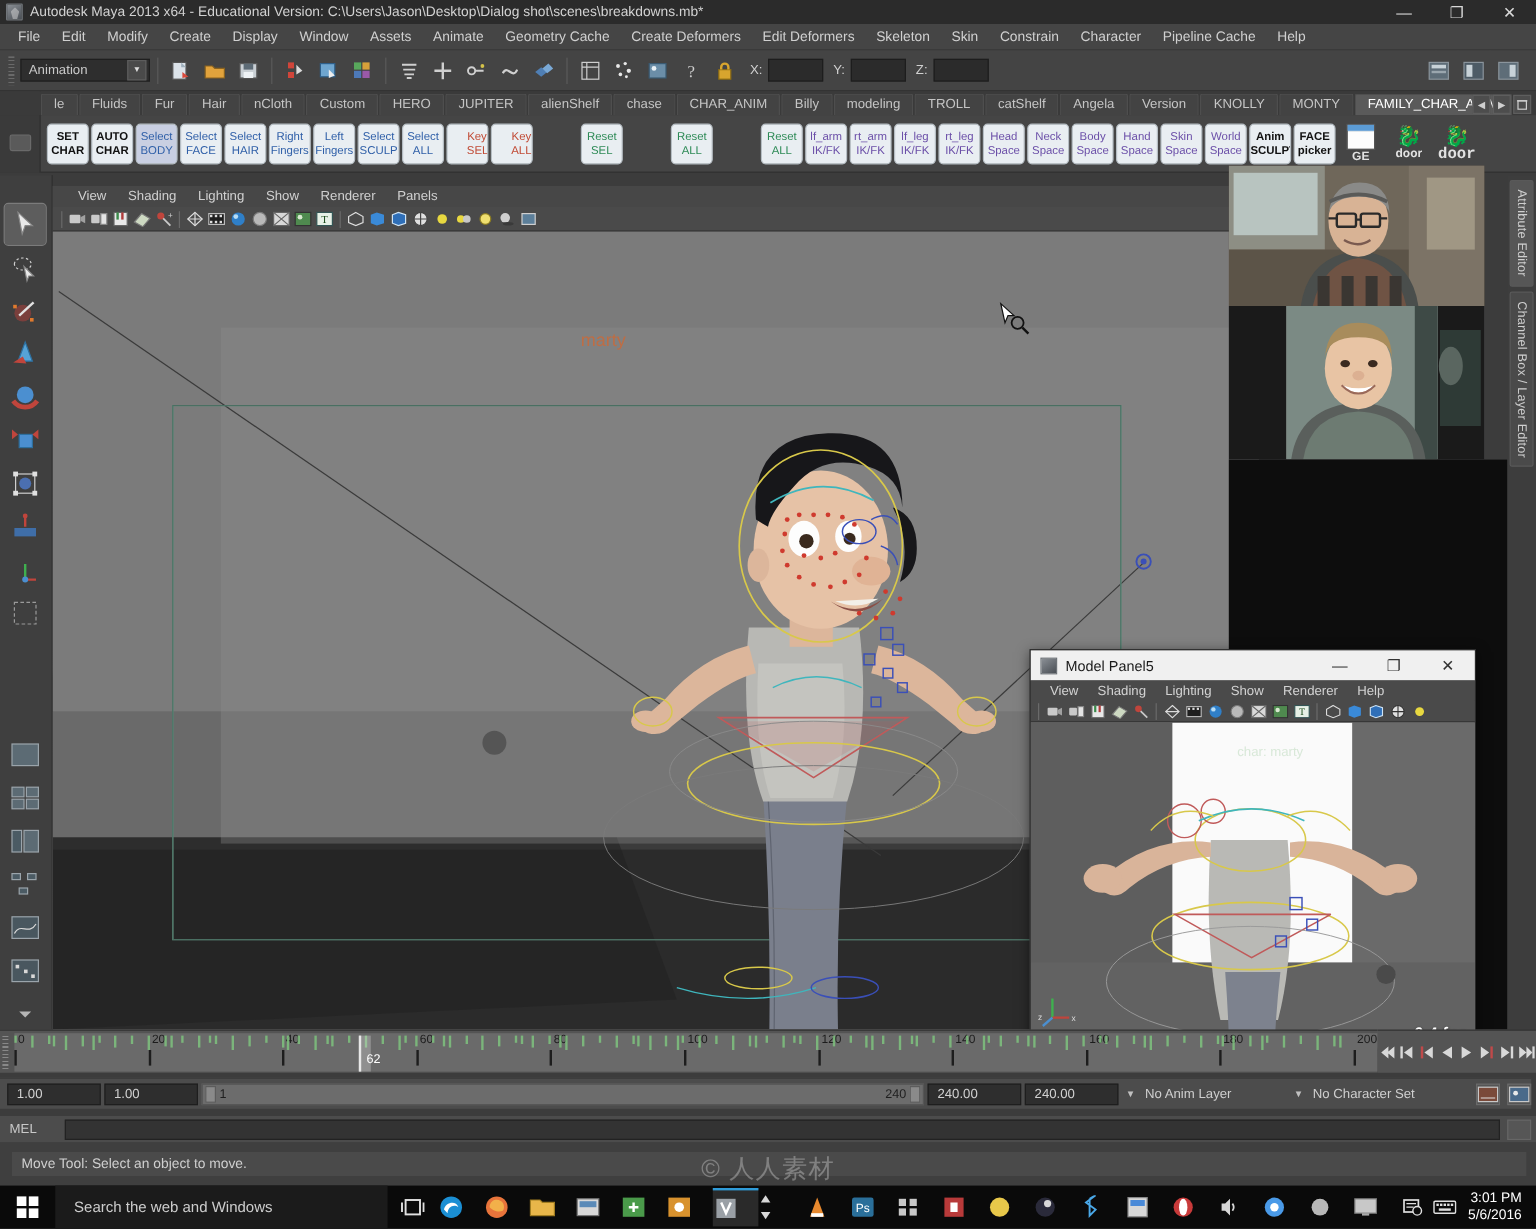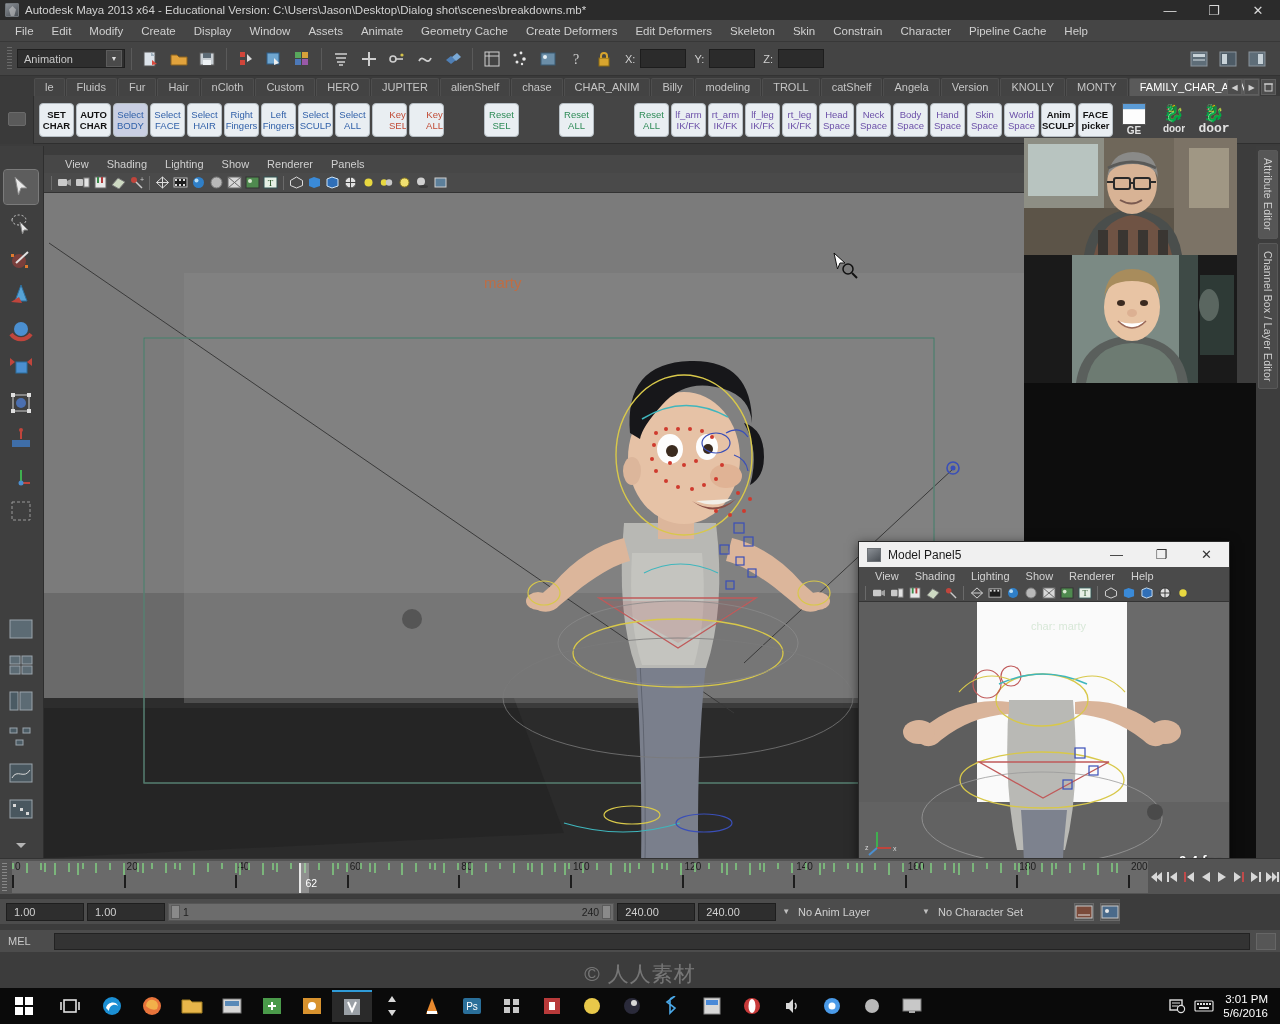--- a/index.html
+++ b/index.html
@@ -185,21 +185,21 @@
   .ts-cursor .n{position:absolute;left:4px;top:14px;color:#fff;font-size:10.5px;}
   .ts-left-grip{position:absolute;left:2px;top:4px;width:5px;height:28px;
     background-image:repeating-linear-gradient(to bottom,#888 0 1px,transparent 1px 3px);}
 
   
   .playctl{position:absolute;left:1148px;top:858px;width:132px;height:36px;background:#545454;
     display:flex;align-items:center;gap:1px;border-top:1px solid #333;}
   .pb{width:16px;height:20px;display:flex;align-items:center;justify-content:center;}
 
   
-  .rangerow{position:absolute;left:0;top:898px;width:1120px;height:26px;background:#4c4c4c;
+  .rangerow{position:absolute;left:0;top:898px;width:1276px;height:26px;background:#4c4c4c;
     display:flex;align-items:center;gap:3px;padding-left:6px;border-top:1px solid #3a3a3a;text-align:right;}
   .nfield{height:18px;background:#2e2e2e;border:1px solid #1e1e1e;color:#d0d0d0;font-size:11px;
     display:flex;align-items:center;padding-left:7px;flex:0 0 auto;}
   .rangebar{height:18px;background:#6c6c6c;border:1px solid #565656;position:relative;flex:1 1 auto;
     min-width:0;}
   .rangebar .lh{position:absolute;left:2px;top:1px;width:9px;height:14px;background:#8a8a8a;
     border:1px solid #5c5c5c;}
   .rangebar .rh{position:absolute;right:2px;top:1px;width:9px;height:14px;background:#8a8a8a;
     border:1px solid #5c5c5c;}
   .rangebar .lnum{position:absolute;left:14px;top:2px;font-size:10.5px;color:#1f1f1f;}
@@ -224,21 +224,21 @@
 
   
   .taskbar{position:absolute;left:0;bottom:0;width:1280px;height:36px;background:#0a0a0a;
     display:flex;align-items:center;}
   .startbtn{width:48px;height:36px;display:flex;align-items:center;justify-content:center;}
   .winlogo{width:18px;height:18px;display:grid;grid-template-columns:1fr 1fr;grid-template-rows:1fr 1fr;gap:2px;}
   .winlogo i{background:#fff;display:block;}
   .searchbox{width:290px;height:36px;background:#1b1b1b;display:flex;align-items:center;
     padding-left:16px;font-size:12.5px;color:#cdcdcd;}
   .tb-taskview{width:44px;height:36px;display:flex;align-items:center;justify-content:center;color:#ddd;}
-  .tbapp{width:40px;height:32px;display:flex;align-items:center;justify-content:center;position:relative;}
+  .tbapp{width:40px;height:32px;display:flex;align-items:center;position:relative;}
   .tray{margin-left:auto;display:flex;align-items:center;height:36px;}
   .trayico{width:26px;height:36px;display:flex;align-items:center;justify-content:center;color:#e3e3e3;}
   .clock{color:#fff;font-size:11.5px;text-align:right;line-height:14px;padding:0 12px 0 6px;}
   .wm-big{position:absolute;left:50%;top:960px;transform:translateX(-50%);
     color:rgba(255,255,255,.30);font-size:21px;letter-spacing:1px;pointer-events:none;}
   .cn-wm{position:absolute;right:10px;top:22px;color:rgba(255,255,255,.14);
     font-size:22px;letter-spacing:2px;pointer-events:none;font-style:italic;}
 </style>
 </head>
 <body>
@@ -1428,31 +1428,35 @@
         </svg>
     </div>
   </div>
 
   <div class="melrow">
     <div class="lbl">MEL</div>
     <div class="melinput"></div>
     <div class="mel-right"></div>
   </div>
 
+  <div class="helpline">
+    <div class="helpfield">Move Tool: Select an object to move.</div>
+  </div>
   <div class="wm-big">© 人人素材</div>
 
   <div class="taskbar">
     <div class="startbtn">
       <div class="winlogo">
           <i></i>
           <i></i>
           <i></i>
           <i></i>
         </div>
     </div>
+    <div class="searchbox">Search the web and Windows</div>
     <div class="tb-taskview">
       <svg width="20" height="16" viewBox="0 0 20 16">
           <rect x="4" y="2" width="12" height="12" fill="none" stroke="#e0e0e0" stroke-width="1.6"></rect>
           <path d="M1 4v8M19 4v8" stroke="#e0e0e0" stroke-width="1.6"></path>
         </svg>
     </div>
     <div class="tbapp">
       <svg width="22" height="22" viewBox="0 0 22 22">
           <circle cx="11" cy="11" r="9" fill="#1b8fd4"></circle>
           <path d="M5 13c1-6 10-8 12-2-4-3-9 0-9 5z" fill="#fff"></path>

